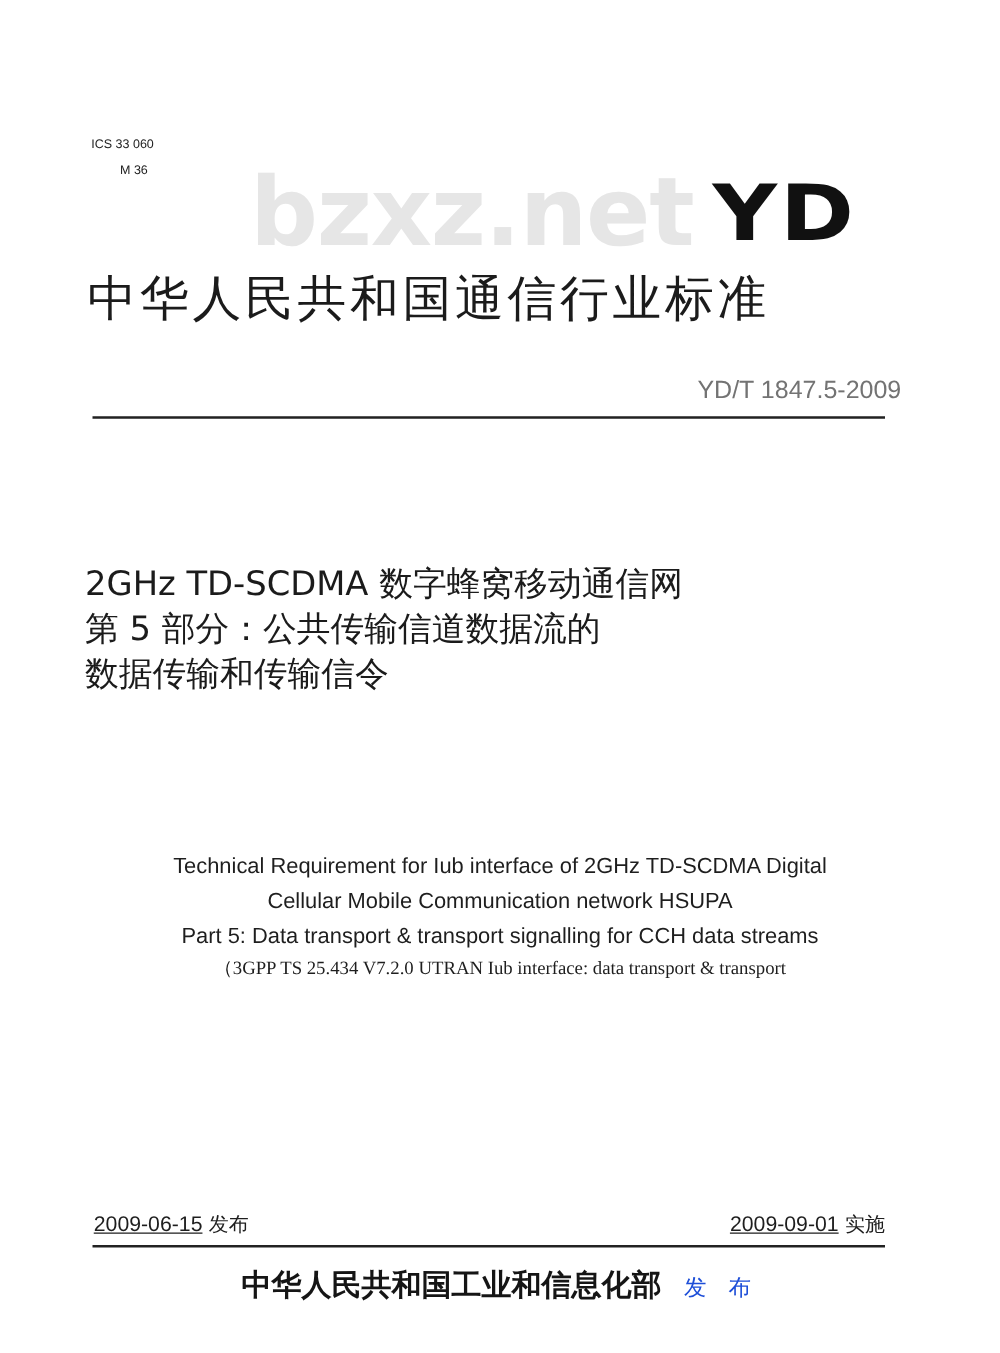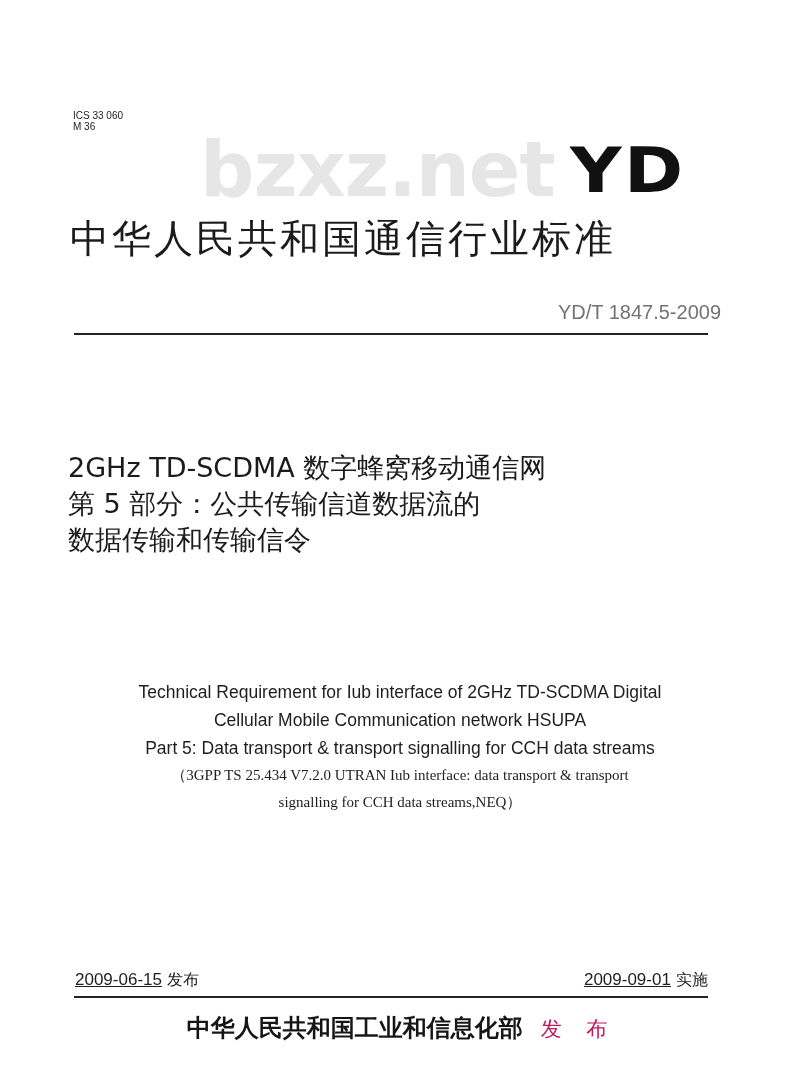--- a/index.html
+++ b/index.html
@@ -13,27 +13,27 @@
   .hr { left: 74px; width: 634px; height: 2px; background: #222; }
   .cn-title { left: 68px; width: 680px; }
   .cn-title div { font-size: 27px; line-height: 36px; color: #1b1b1b; white-space: nowrap; }
   .en-title { left: 60px; width: 680px; text-align: center; top: 678px; }
   .en-title .sans { font-family: "Liberation Sans", sans-serif; font-size: 17.5px; line-height: 28px; color: #1e1e1e; white-space: nowrap; }
   .en-title .serif { font-family: "Liberation Serif", serif; font-size: 15px; line-height: 27px; color: #1e1e1e; white-space: nowrap; }
   .date { top: 970px; font-size: 16px; color: #1e1e1e; white-space: nowrap; }
   .date .num { font-family: "Liberation Sans", sans-serif; font-size: 17px; text-decoration: underline; }
   .publisher { left: 0; width: 800px; top: 1012px; text-align: center; white-space: nowrap; }
   .publisher .org { font-family: "DejaVu Serif", serif; font-weight: bold; font-size: 24px; color: #151515; letter-spacing: 0px; }
-  .publisher .act { font-size: 21px; margin-left: 18px; letter-spacing: 6px; color: #be185d; font-family: Liberation Mono, monospace; }
+  .publisher .act { font-size: 18px; margin-left: 18px; letter-spacing: 6px; color: #1d4ed8; }
 </style>
 </head>
 <body>
 
 <div class="abs meta" style="top:110px;">ICS 33 060</div>
-<div class="abs meta" style="top:121px;">M 36</div>
+<div class="abs meta" style="top:131px;margin-left:23px;">M 36</div>
 
 <div class="abs watermark">bzxz.net</div>
 
 <div class="abs yd-logo">YD</div>
 
 <div class="abs org-title">中华人民共和国通信行业标准</div>
 
 <div class="abs std-code">YD/T 1847.5-2009</div>
 
 <div class="abs hr" style="top:333px;"></div>
@@ -42,21 +42,20 @@
   <div>2GHz TD-SCDMA 数字蜂窝移动通信网</div>
   <div>第 5 部分：公共传输信道数据流的</div>
   <div>数据传输和传输信令</div>
 </div>
 
 <div class="abs en-title">
   <div class="sans">Technical Requirement for Iub interface of 2GHz TD-SCDMA Digital</div>
   <div class="sans">Cellular Mobile Communication network HSUPA</div>
   <div class="sans">Part 5: Data transport &amp; transport signalling for CCH data streams</div>
   <div class="serif">（3GPP TS 25.434 V7.2.0 UTRAN Iub interface: data transport &amp; transport</div>
-  <div class="serif">signalling for CCH data streams,NEQ）</div>
 </div>
 
 <div class="abs date" style="left:75px;">
   <span class="num">2009-06-15</span>
   <span>发布</span>
 </div>
 <div class="abs date" style="right:92px;">
   <span class="num">2009-09-01</span>
   <span>实施</span>
 </div>

